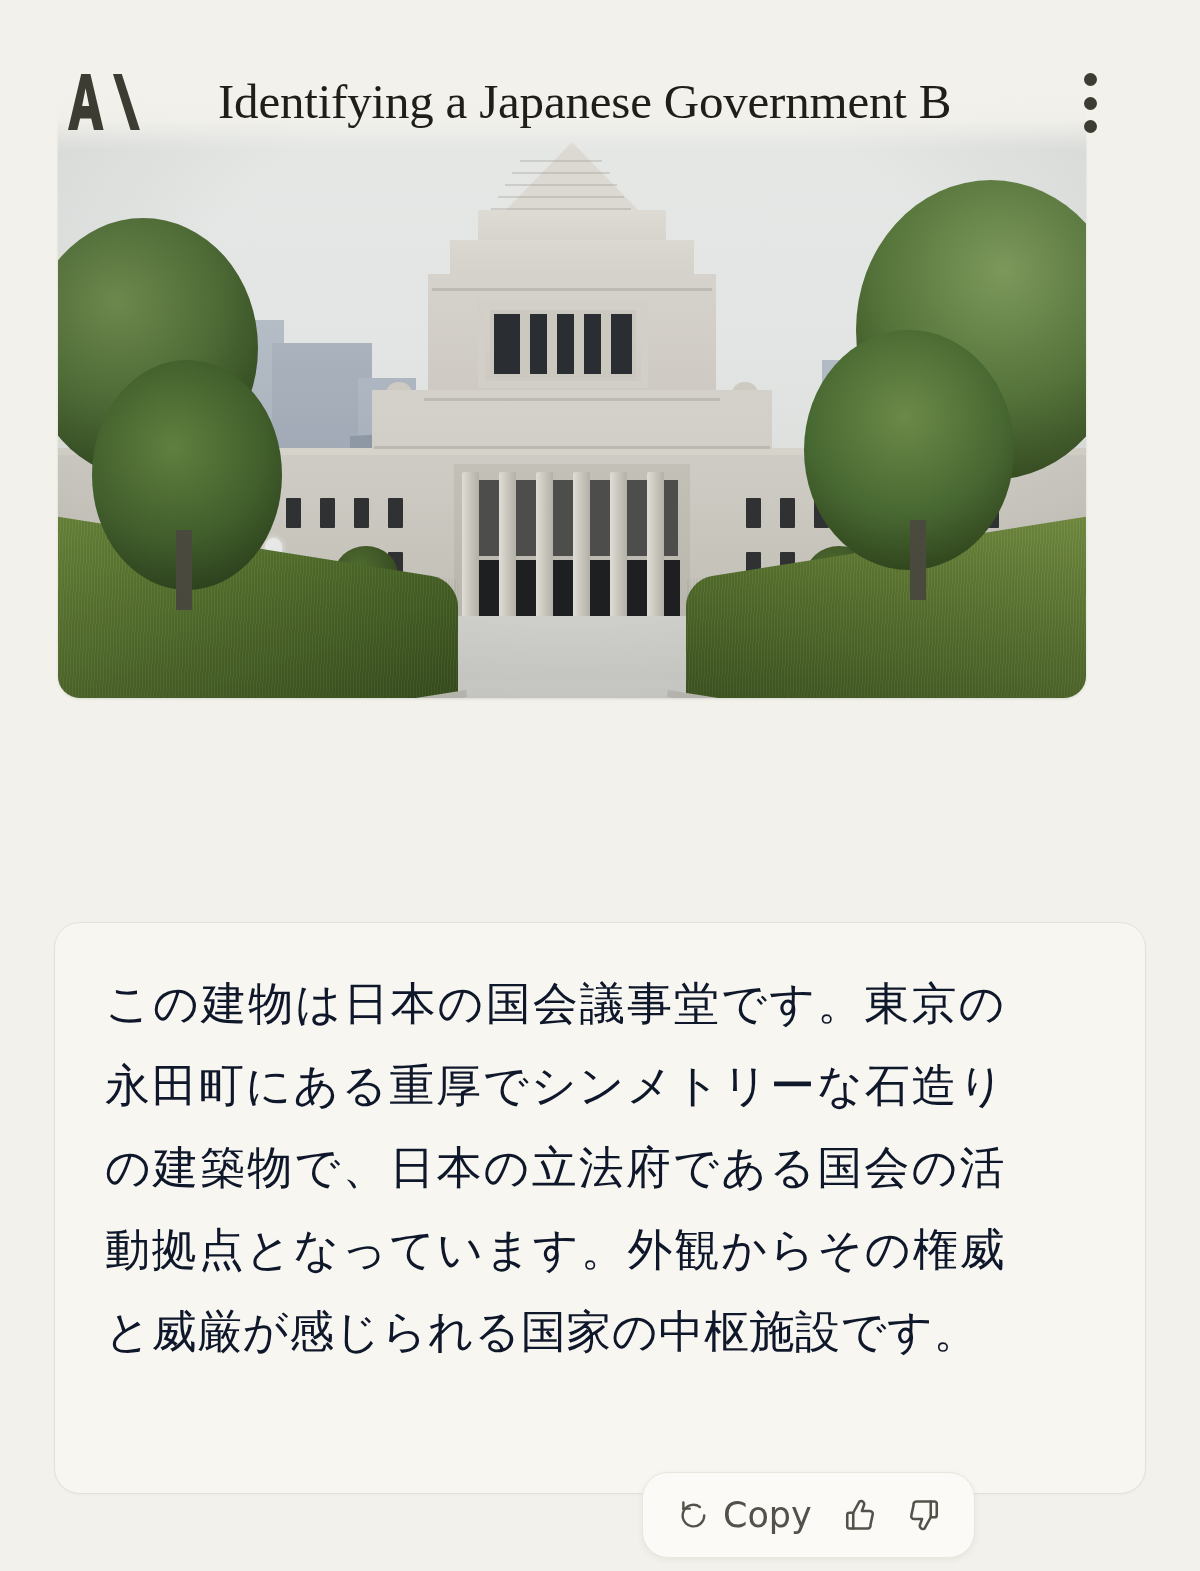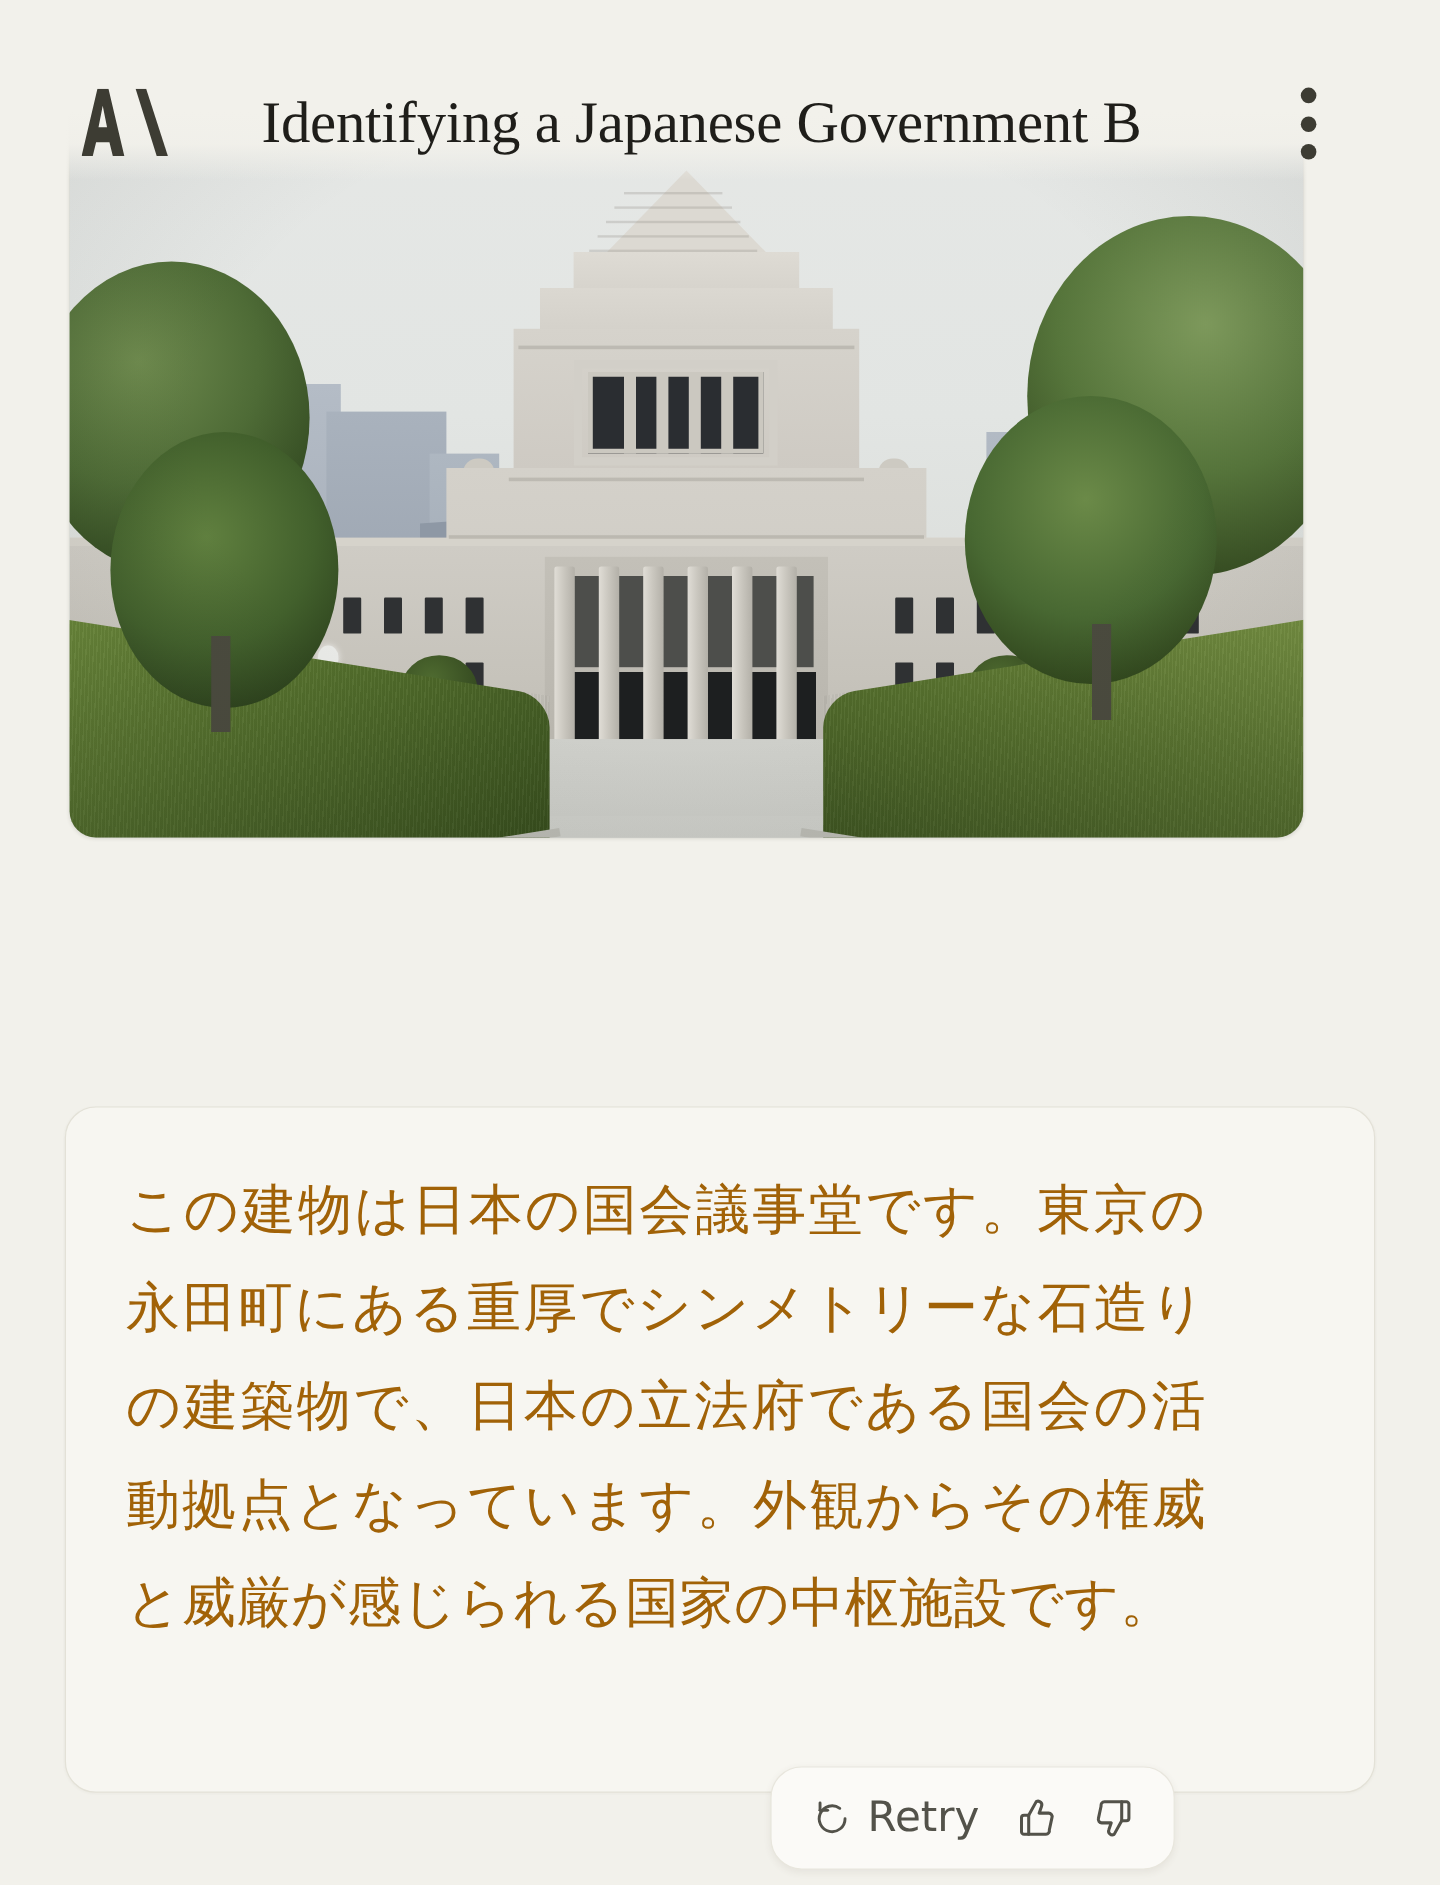--- a/index.html
+++ b/index.html
@@ -364,24 +364,24 @@
     border-radius: 26px;
     box-sizing: border-box;
     z-index: 20;
     box-shadow: 0 1px 2px rgba(80,76,60,0.04);
   }
   .assistant-text {
     position: absolute;
     left: 50px;
     top: 44px;
     width: 900px;
-    font-family: Liberation Serif, serif;
+    font-family: Liberation Mono, monospace;
     font-size: 45px;
     line-height: 82px;
-    color: #a16207;
+    color: #0f172a;
     letter-spacing: 0.5px;
     text-align: justify;
     text-justify: inter-character;
   }
 
   
   .action-bar {
     position: absolute;
     left: 642px;
     top: 1472px;
@@ -558,21 +558,21 @@
 
 
     <div class="act">
       <span>
         <svg width="34" height="34" viewBox="0 0 24 24" fill="none" stroke="#53524a" stroke-width="1.7" stroke-linecap="round" stroke-linejoin="round">
           <path d="M4.5 7.5 V3.2"></path>
           <path d="M19.2 12.4 a7.6 7.6 0 1 1 -3.1 -6.1"></path>
           <path d="M4.5 7.5 H9.0"></path>
         </svg>
       </span>
-      <span>Retry</span>
+      <span>Copy</span>
     </div>
 
     <div class="act act-icon-only">
       <span>
         <svg width="36" height="36" viewBox="0 0 24 24" fill="none" stroke="#53524a" stroke-width="1.7" stroke-linecap="round" stroke-linejoin="round">
           <path d="M7.5 21 V10.5 h-2.6 a1.4 1.4 0 0 0 -1.4 1.4 v7.7 A1.4 1.4 0 0 0 4.9 21 Z"></path>
           <path d="M7.5 10.5 L11.7 2.9 a2.1 2.1 0 0 1 2.9 2.7 L13.3 9.3 h5.3 a1.9 1.9 0 0 1 1.85 2.35 l-1.5 7 A1.9 1.9 0 0 1 17.1 21 H7.5"></path>
         </svg>
       </span>
     </div>

